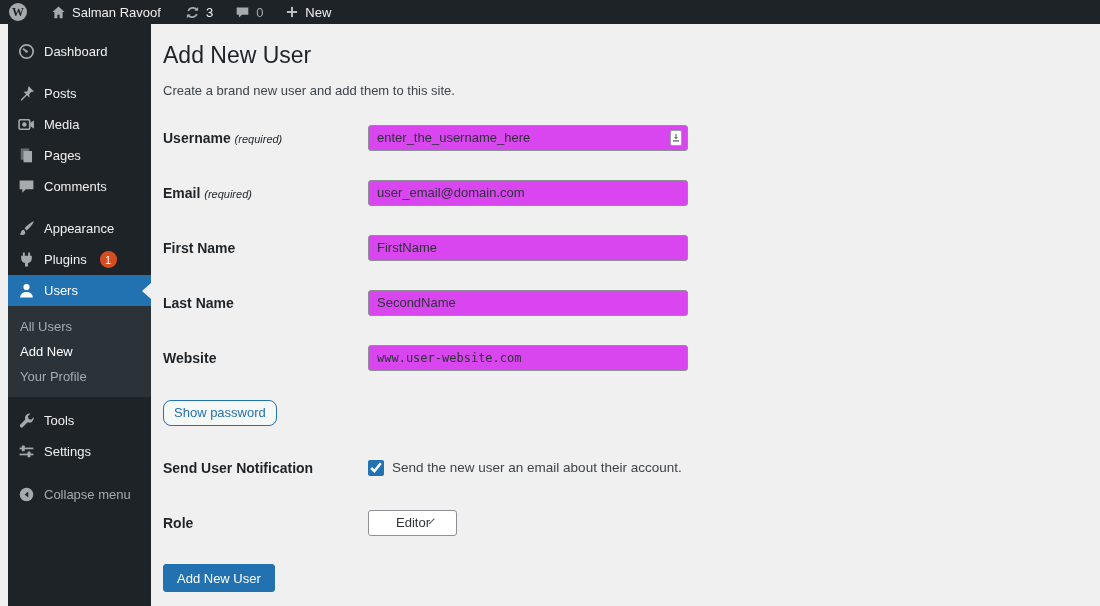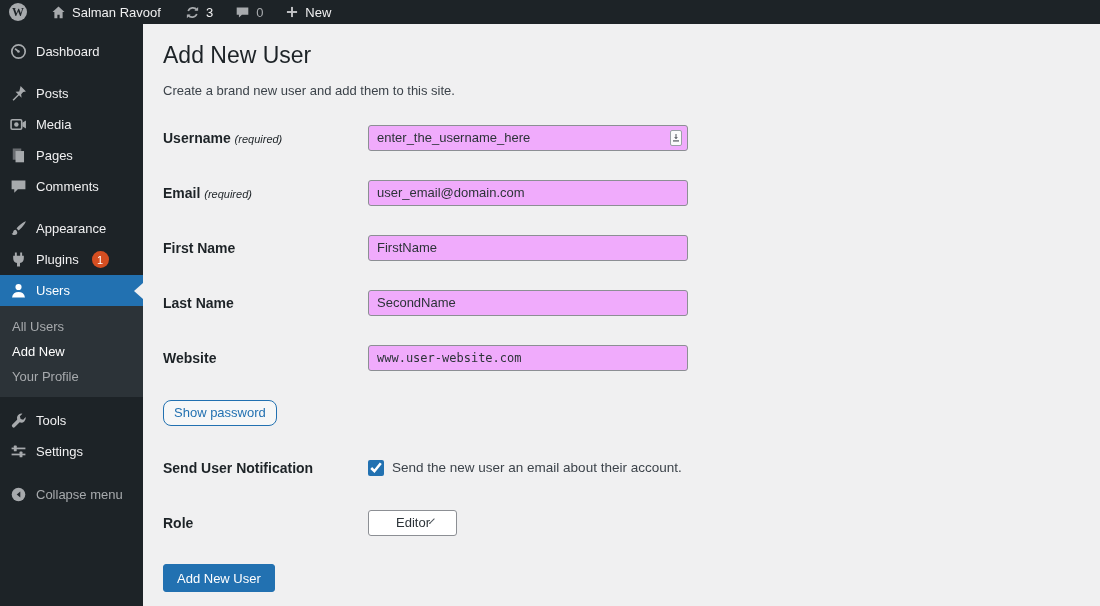--- a/index.html
+++ b/index.html
@@ -18,21 +18,21 @@
   .wp-logo-disc {
     width: 18px; height: 18px; border-radius: 50%; background: #a7aaad;
     color: #1d2327; display: flex; align-items: center; justify-content: center;
     font-family: "Liberation Serif", serif; font-weight: bold; font-size: 12px; line-height: 1;
   }
   .ab-icon { color: #a7aaad; }
   .ab-count-dim { color: #a7aaad; }
 
   
   .sidebar {
-    position: absolute; top: 24px; left: 0; width: 143px; height: 582px;
+    position: absolute; top: 24px; left: 8px; width: 143px; height: 582px;
     background: #1d2327; color: #f0f0f1; font-size: 13px; padding-top: 12px;
   }
   .menu-item {
     position: relative; display: flex; align-items: center; gap: 9px;
     padding: 7px 8px 7px 10px; height: 31px; cursor: pointer; color: #f0f0f1;
   }
   .menu-item .mi-icon { width: 17px; height: 17px; color: #a7aaad; flex: 0 0 17px; }
   .menu-item .mi-icon svg { width: 17px; height: 17px; display: block; }
   .menu-sep { height: 11px; }
   .menu-item.active { background: #2271b1; color: #fff; }
@@ -59,21 +59,21 @@
   .page-desc { margin-top: 14px; font-size: 13px; color: #3c434a; }
 
   .user-form { margin-top: 12px; }
   .form-row { display: flex; align-items: center; min-height: 55px; }
   .form-label { width: 205px; font-size: 14px; font-weight: bold; color: #1d2327; }
   .req-note { font-weight: 400; font-style: italic; font-size: 11px; }
   .input-wrap { position: relative; }
   .text-input {
     width: 320px; height: 26px; padding: 3px 8px; font-size: 13px;
     font-family: "Liberation Sans", sans-serif; color: #2c3338;
-    background: #f0abfc; border: 1px solid #8c8f94; border-radius: 3px; outline: none;
+    background: #d946ef; border: 1px solid #8c8f94; border-radius: 3px; outline: none;
   }
   .text-input.mono { font-family: "DejaVu Sans Mono", monospace; font-size: 12px; }
   .input-addon {
     position: absolute; right: 6px; top: 5px; width: 12px; height: 16px;
     border: 1px solid #9aa0a5; border-radius: 2px; background: #fbfbfb;
     display: flex; align-items: center; justify-content: center; cursor: pointer;
   }
   .input-addon svg { display: block; }
 
   .btn-secondary {

